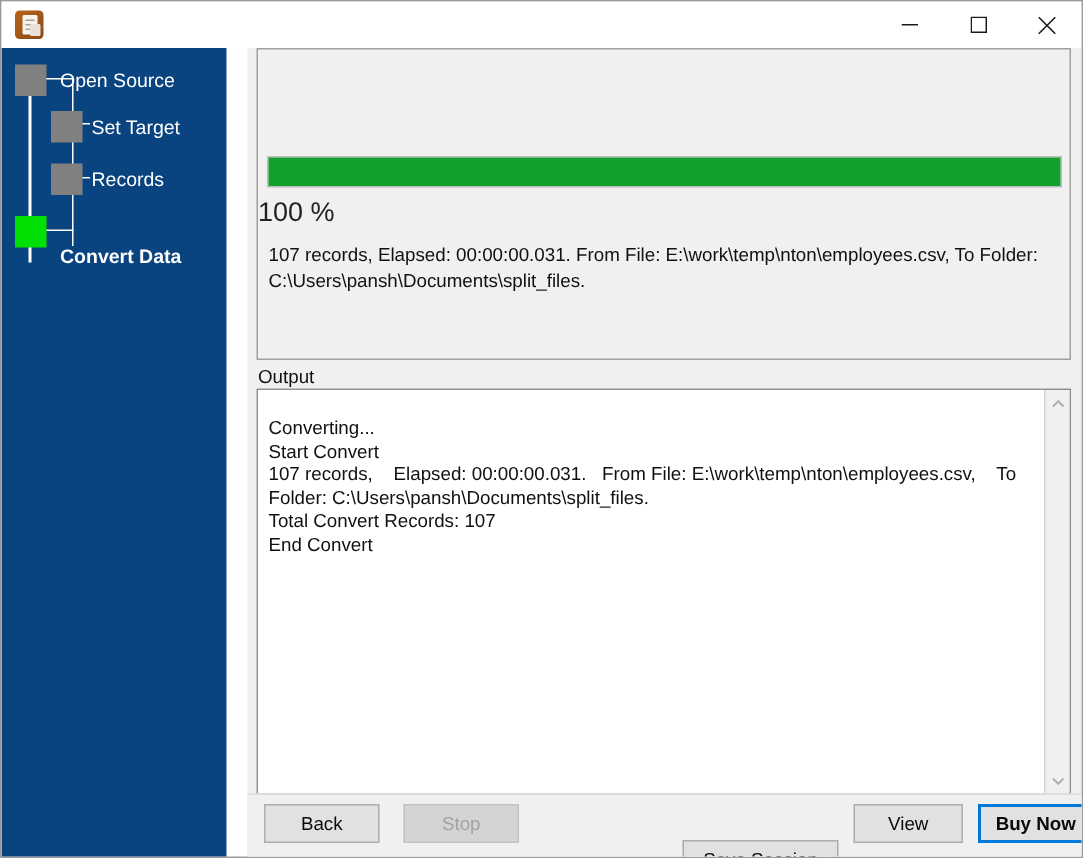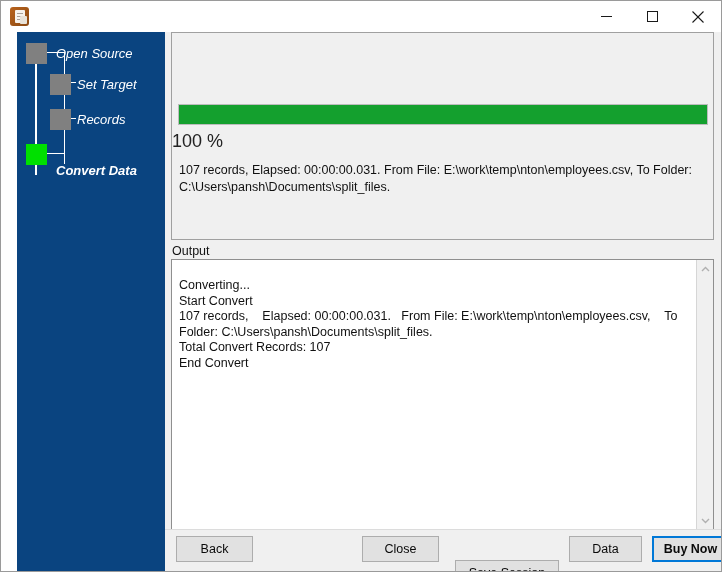--- a/index.html
+++ b/index.html
@@ -75,25 +75,24 @@
     justify-content: center;
   }
   #btn-min  { right: 92px; }
   #btn-max  { right: 46px; }
   #btn-close{ right: 0px;  }
   .winbtn svg { display: block; }
 
   
   #sidebar {
     position: absolute;
-    left: 16px; top: 31px;
+    left: 0; top: 31px;
     width: 150px;
     height: 540px;
     background: #0a4480;
-    font-style: italic;
   }
   #sidebar .conn {
     position: absolute;
     background: #ffffff;
   }
   .node-box {
     position: absolute;
     width: 21px;
     height: 21px;
   }
@@ -322,20 +321,20 @@
         <div class="sb-arrow down">
           <svg width="9" height="6" viewBox="0 0 9 6">
             <path d="M1 1 L4.5 4.5 L8 1" fill="none" stroke="#b0b0b0" stroke-width="1.4"></path>
           </svg>
         </div>
       </div>
     </div>
 
     <div id="button-bar">
       <button class="dlg-btn" style="left:11px;  width:77px;">Back</button>
-      <button class="dlg-btn" style="left:197px; width:77px;">Close</button>
+      <button class="dlg-btn disabled" style="left:104px; width:77px;">Stop</button>
       <button class="dlg-btn" style="left:290px; width:104px;margin-top:24px;">Save Session</button>
-      <button class="dlg-btn" style="left:404px; width:73px;">Data</button>
+      <button class="dlg-btn" style="left:404px; width:73px;">View</button>
       <button class="dlg-btn primary" style="left:487px; width:77px;">Buy Now</button>
     </div>
 
   </div>
 </div>
 
 </body></html>

